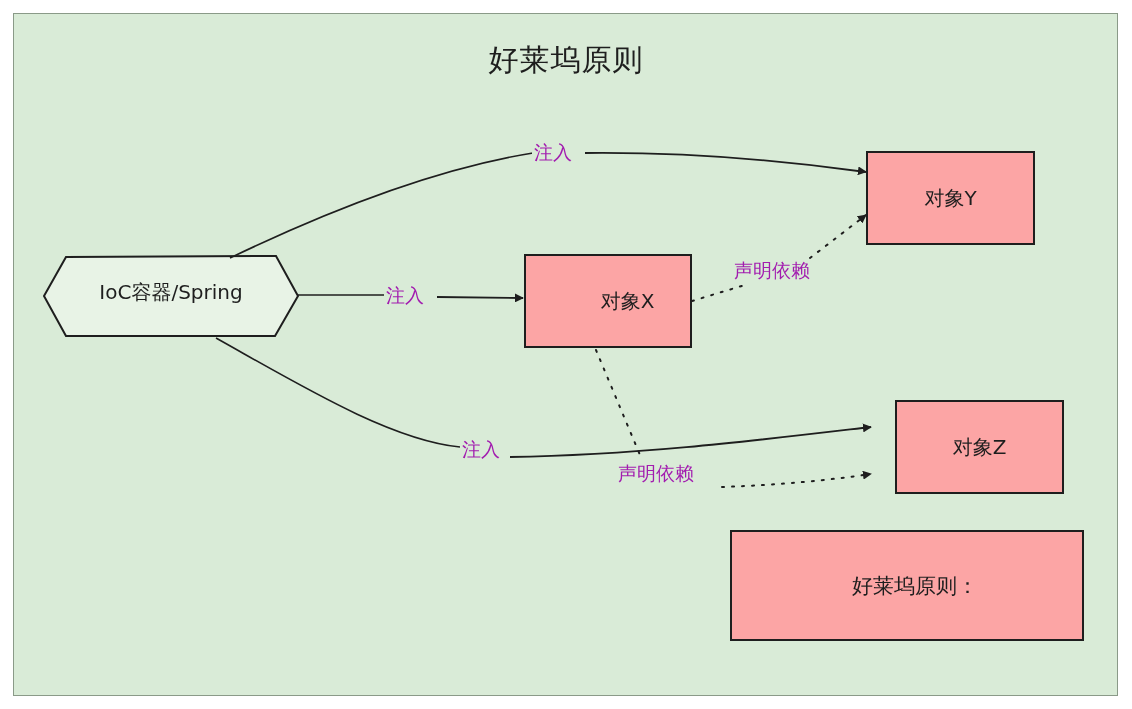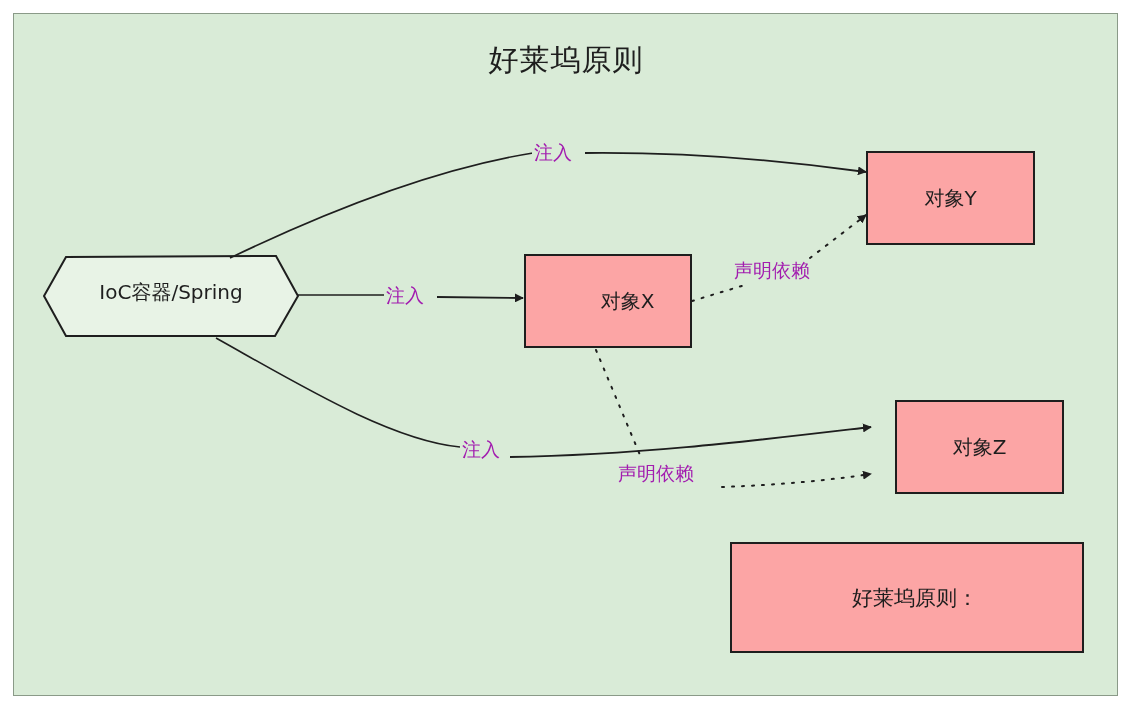--- a/index.html
+++ b/index.html
@@ -60,15 +60,15 @@
 <div class="box" style="left:871px;top:400px;width:169px;height:94px;margin-left:24px;">
   <span>对象Z</span>
 </div>
 
 <span class="label" style="left:532px;top:141px;">注入</span>
 <span class="label" style="left:384px;top:284px;">注入</span>
 <span class="label" style="left:460px;top:438px;">注入</span>
 <span class="label" style="left:732px;top:259px;">声明依赖</span>
 <span class="label" style="left:616px;top:462px;">声明依赖</span>
 
-<div class="box" style="left:730px;top:542px;width:354px;height:111px;flex-direction:row;padding-left:16px;">
+<div class="box" style="left:730px;top:530px;width:354px;height:111px;flex-direction:row;padding-left:16px;">
   <div class="note-line">好莱坞原则：</div>
 </div>
 
 </body></html>

